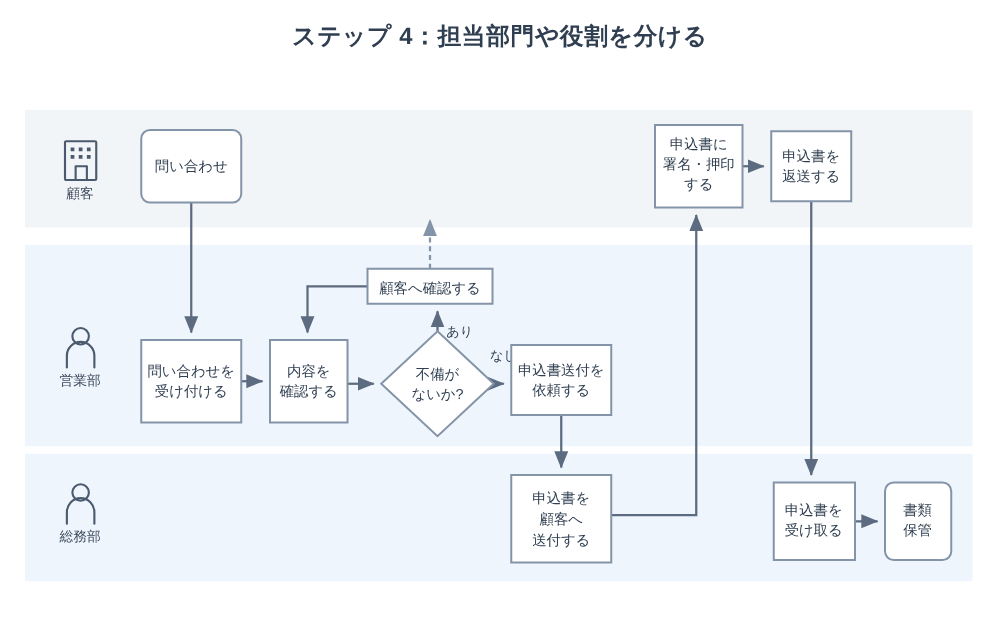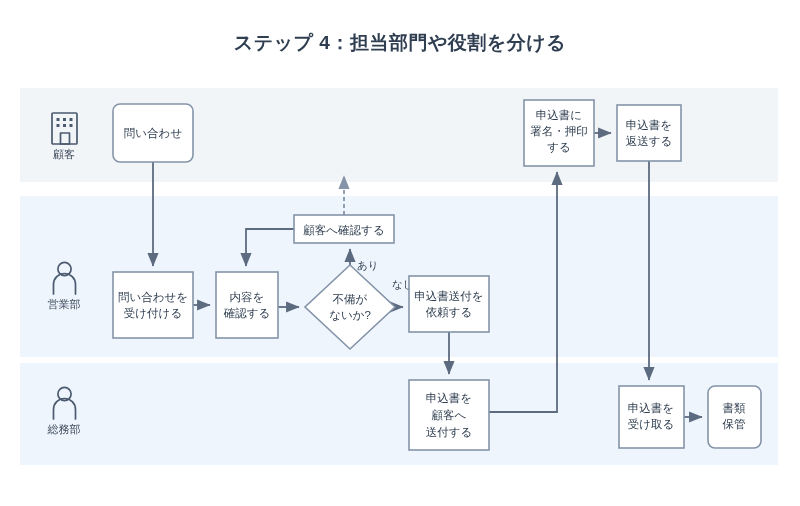--- a/index.html
+++ b/index.html
@@ -14,21 +14,21 @@
     color: #2f3e50;
     overflow: hidden;
   }
   #diagram-root {
     position: relative;
     width: 800px;
     height: 506px;
   }
   #chart-title {
     position: absolute;
-    top: 30px;
+    top: 16px;
     left: 0;
     width: 800px;
     text-align: center;
     font-size: 19px;
     font-weight: bold;
     letter-spacing: 0.5px;
     color: #2f3e50;
   }
   svg#flow {
     position: absolute;

